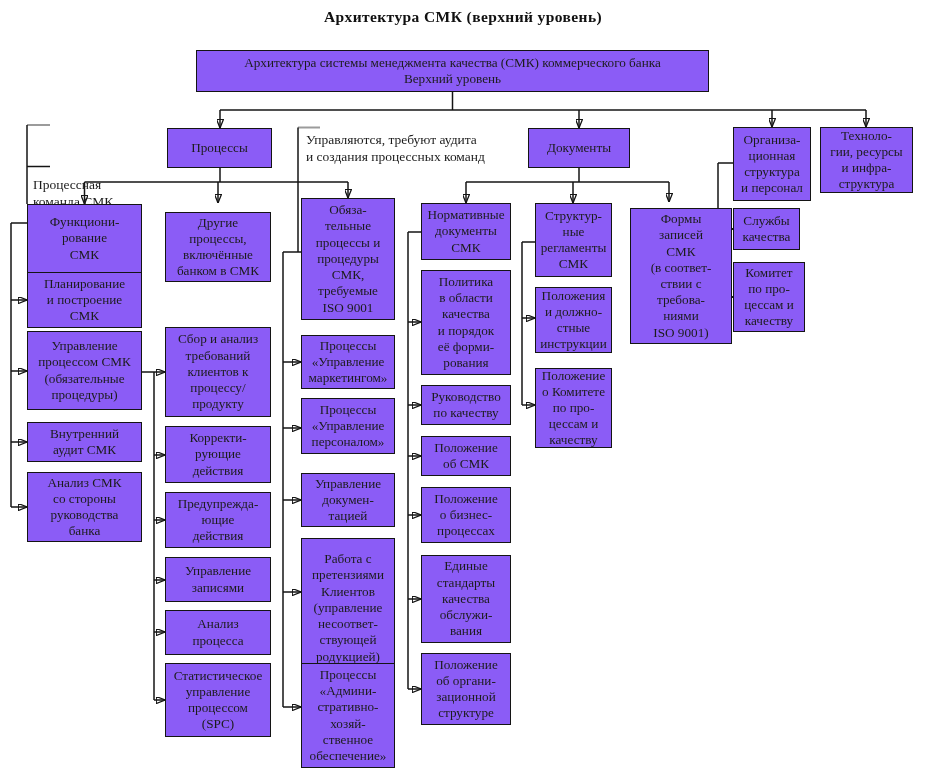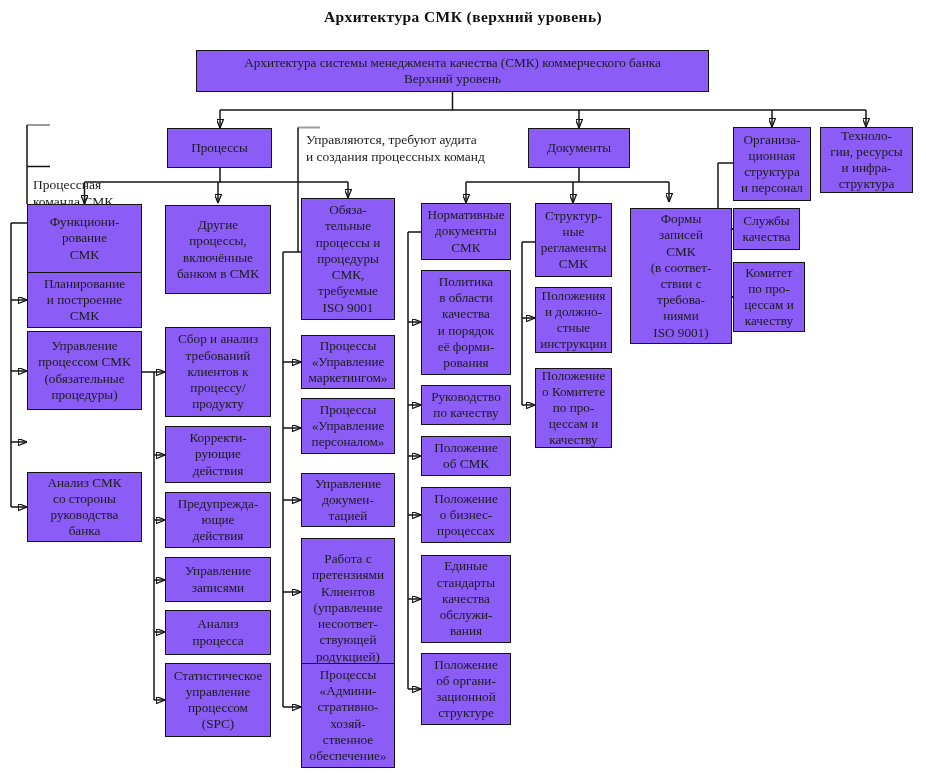--- a/index.html
+++ b/index.html
@@ -132,26 +132,28 @@
   <div class="node" style="left:27px;top:204px;width:115px;height:69px">Функциони-
 рование
 СМК</div>
   <div class="node" style="left:27px;top:272px;width:115px;height:56px">Планирование
 и построение
 СМК</div>
   <div class="node" style="left:27px;top:331px;width:115px;height:79px">Управление
 процессом СМК
 (обязательные
 процедуры)</div>
+  <div class="node" style="left:27px;top:422px;width:115px;height:40px">Внутренний
+аудит СМК</div>
   <div class="node" style="left:27px;top:472px;width:115px;height:70px">Анализ СМК
 со стороны
 руководства
 банка</div>
 
-  <div class="node" style="left:165px;top:205px;width:106px;height:89px">Другие
+  <div class="node" style="left:165px;top:212px;width:106px;height:70px">Другие
 процессы,
 включённые
 банком в СМК</div>
   <div class="node" style="left:165px;top:327px;width:106px;height:90px">Сбор и анализ
 требований
 клиентов к
 процессу/
 продукту</div>
   <div class="node" style="left:165px;top:426px;width:106px;height:57px">Корректи-
 рующие

